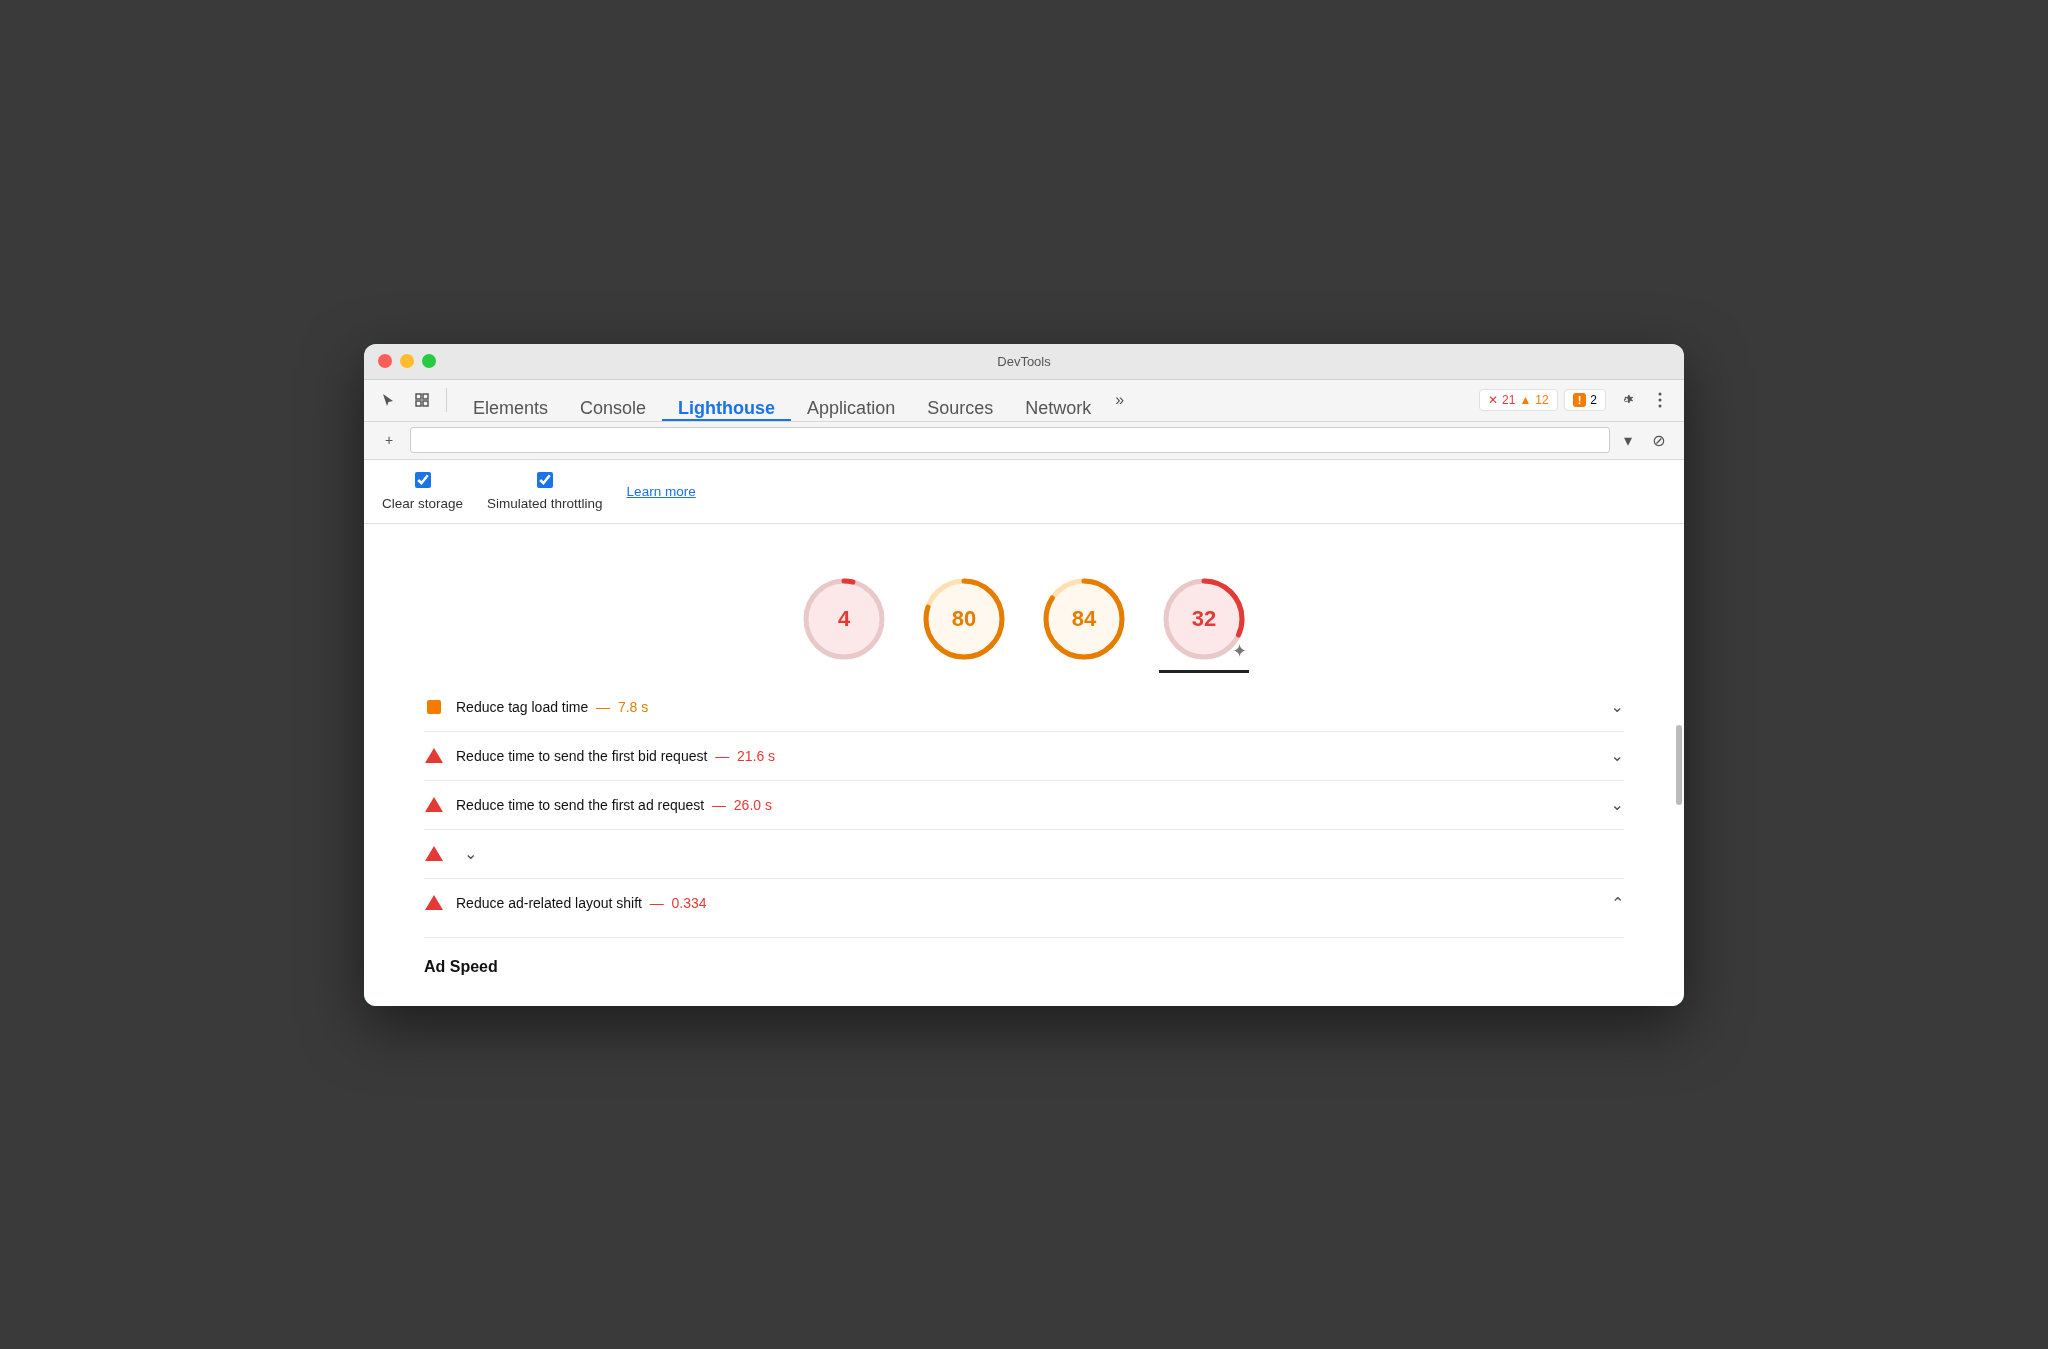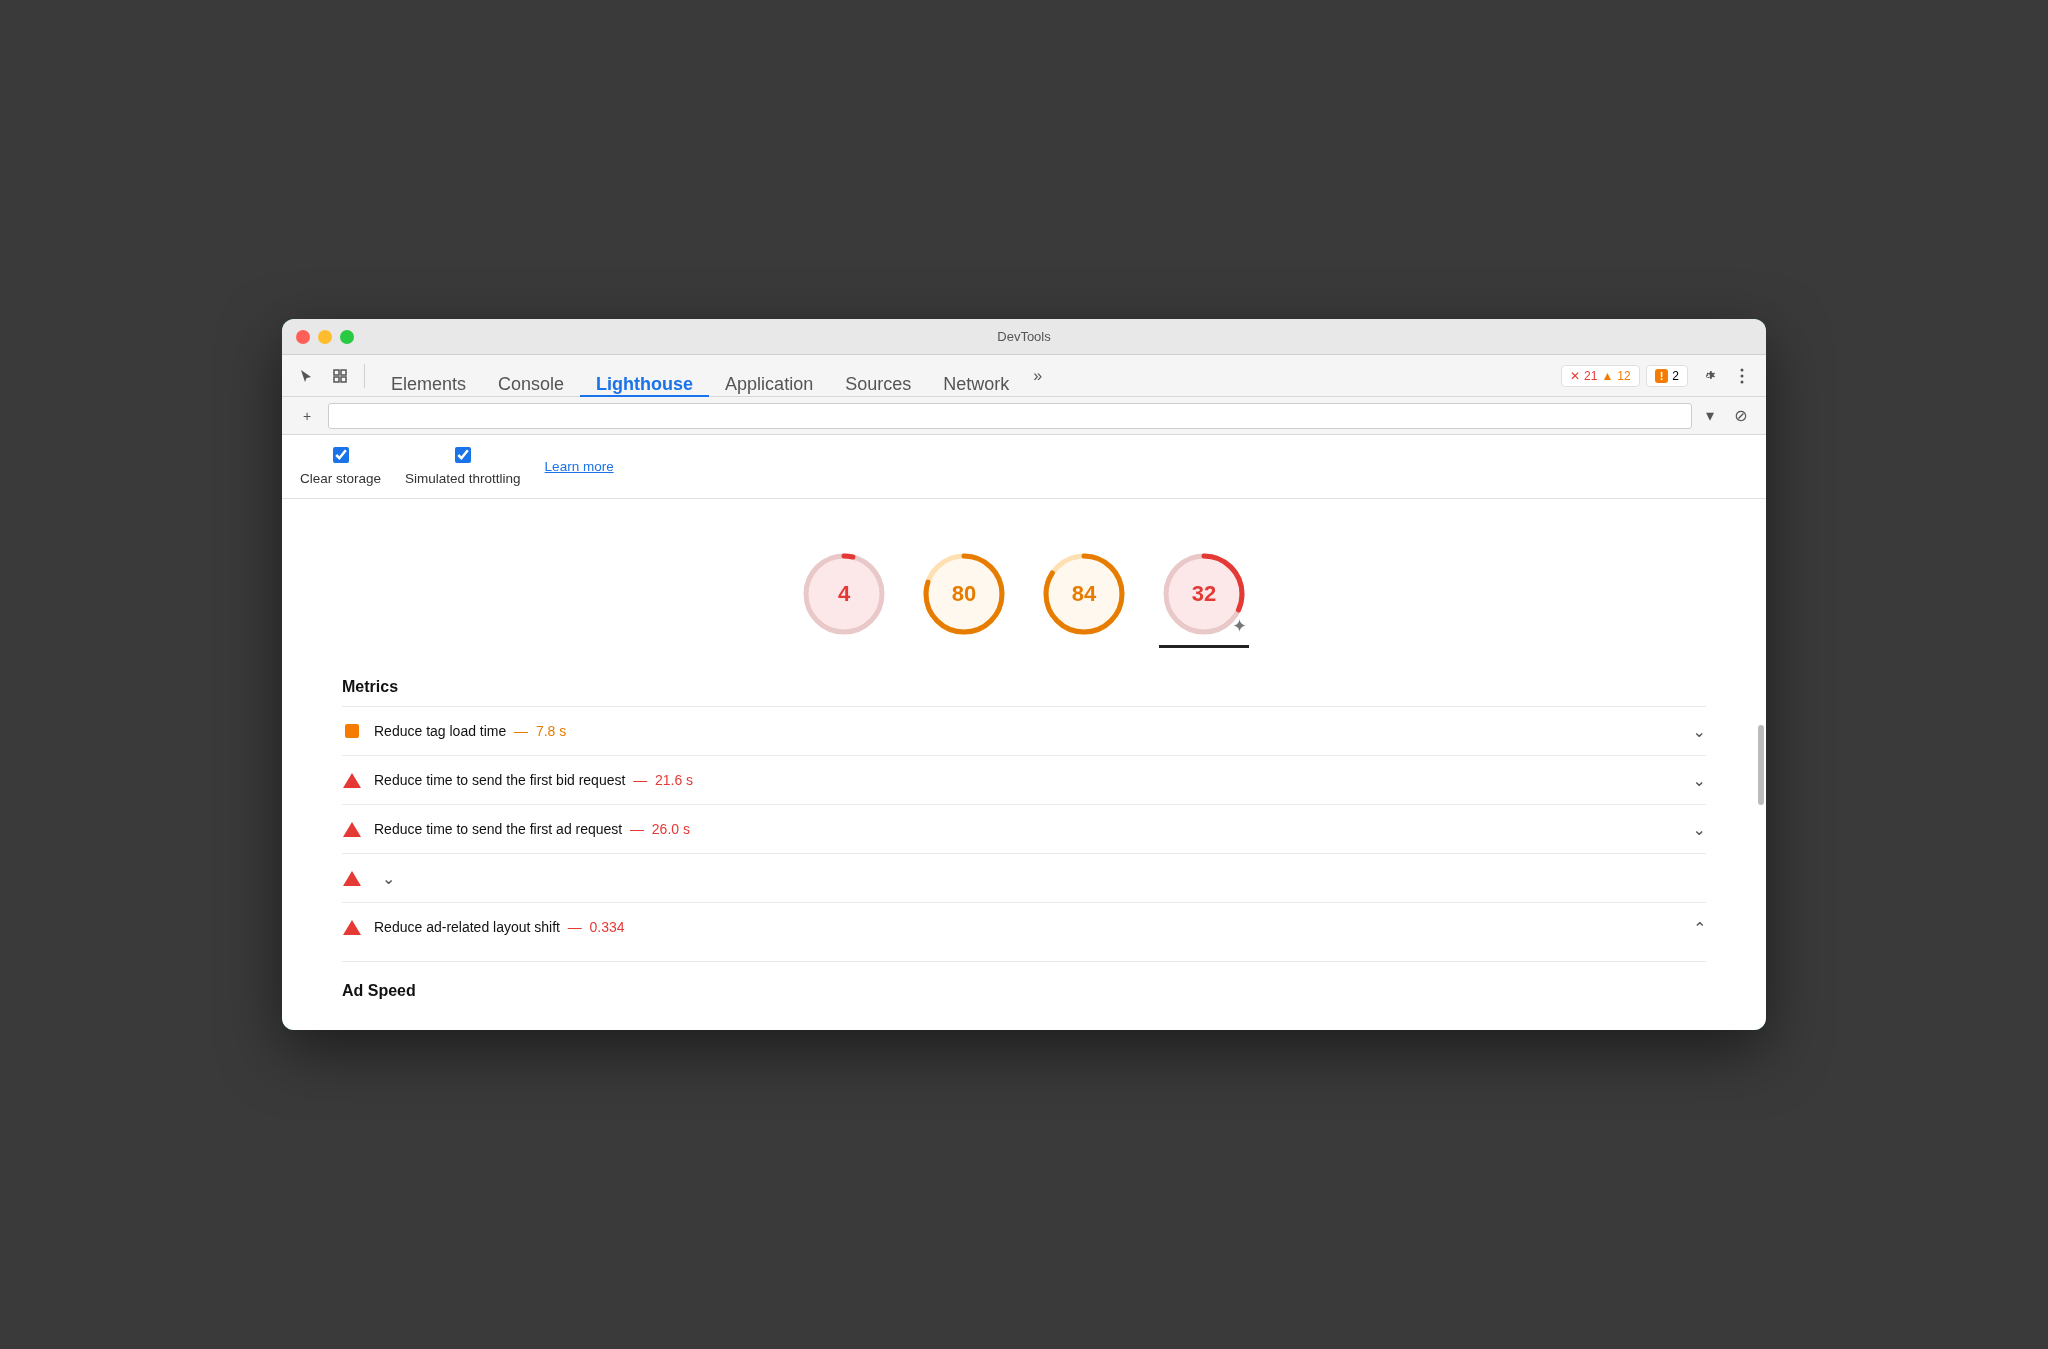--- a/index.html
+++ b/index.html
@@ -5,21 +5,21 @@
     * { box-sizing: border-box; margin: 0; padding: 0; }
     body {
       background: #3a3a3a;
       display: flex;
       justify-content: center;
       align-items: center;
       min-height: 100vh;
       font-family: -apple-system, BlinkMacSystemFont, 'Segoe UI', sans-serif;
     }
     .window {
-      width: 1484px;
+      width: 1320px;
       background: #14b8a6;
       border-radius: 12px;
       box-shadow: 0 20px 60px rgba(0,0,0,0.5);
       overflow: hidden;
     }
     .title-bar {
       background: #e8e8e8;
       height: 36px;
       display: flex;
       align-items: center;
@@ -494,21 +494,20 @@
               <circle cx="45" cy="45" r="38" fill="none" stroke="#e53935" stroke-width="5" stroke-dasharray="239" stroke-dashoffset="163" stroke-linecap="round"></circle>
             </svg>
             <span class="score-num score-red">32</span>
             <span class="plugin-icon">✦</span>
           </div>
           <div class="underline-bar"></div>
         </div>
       </div>
 
       <div class="metrics-section">
-        <div class="section-title">Metrics</div>
 
         <div class="metric-row">
           <div class="metric-icon">
             <div class="icon-square"></div>
           </div>
           <span class="metric-text">
             <span>Reduce tag load time</span>
             &nbsp;<span class="metric-value-orange">—</span>&nbsp;
             <span class="metric-value-orange">7.8 s</span>
           </span>

